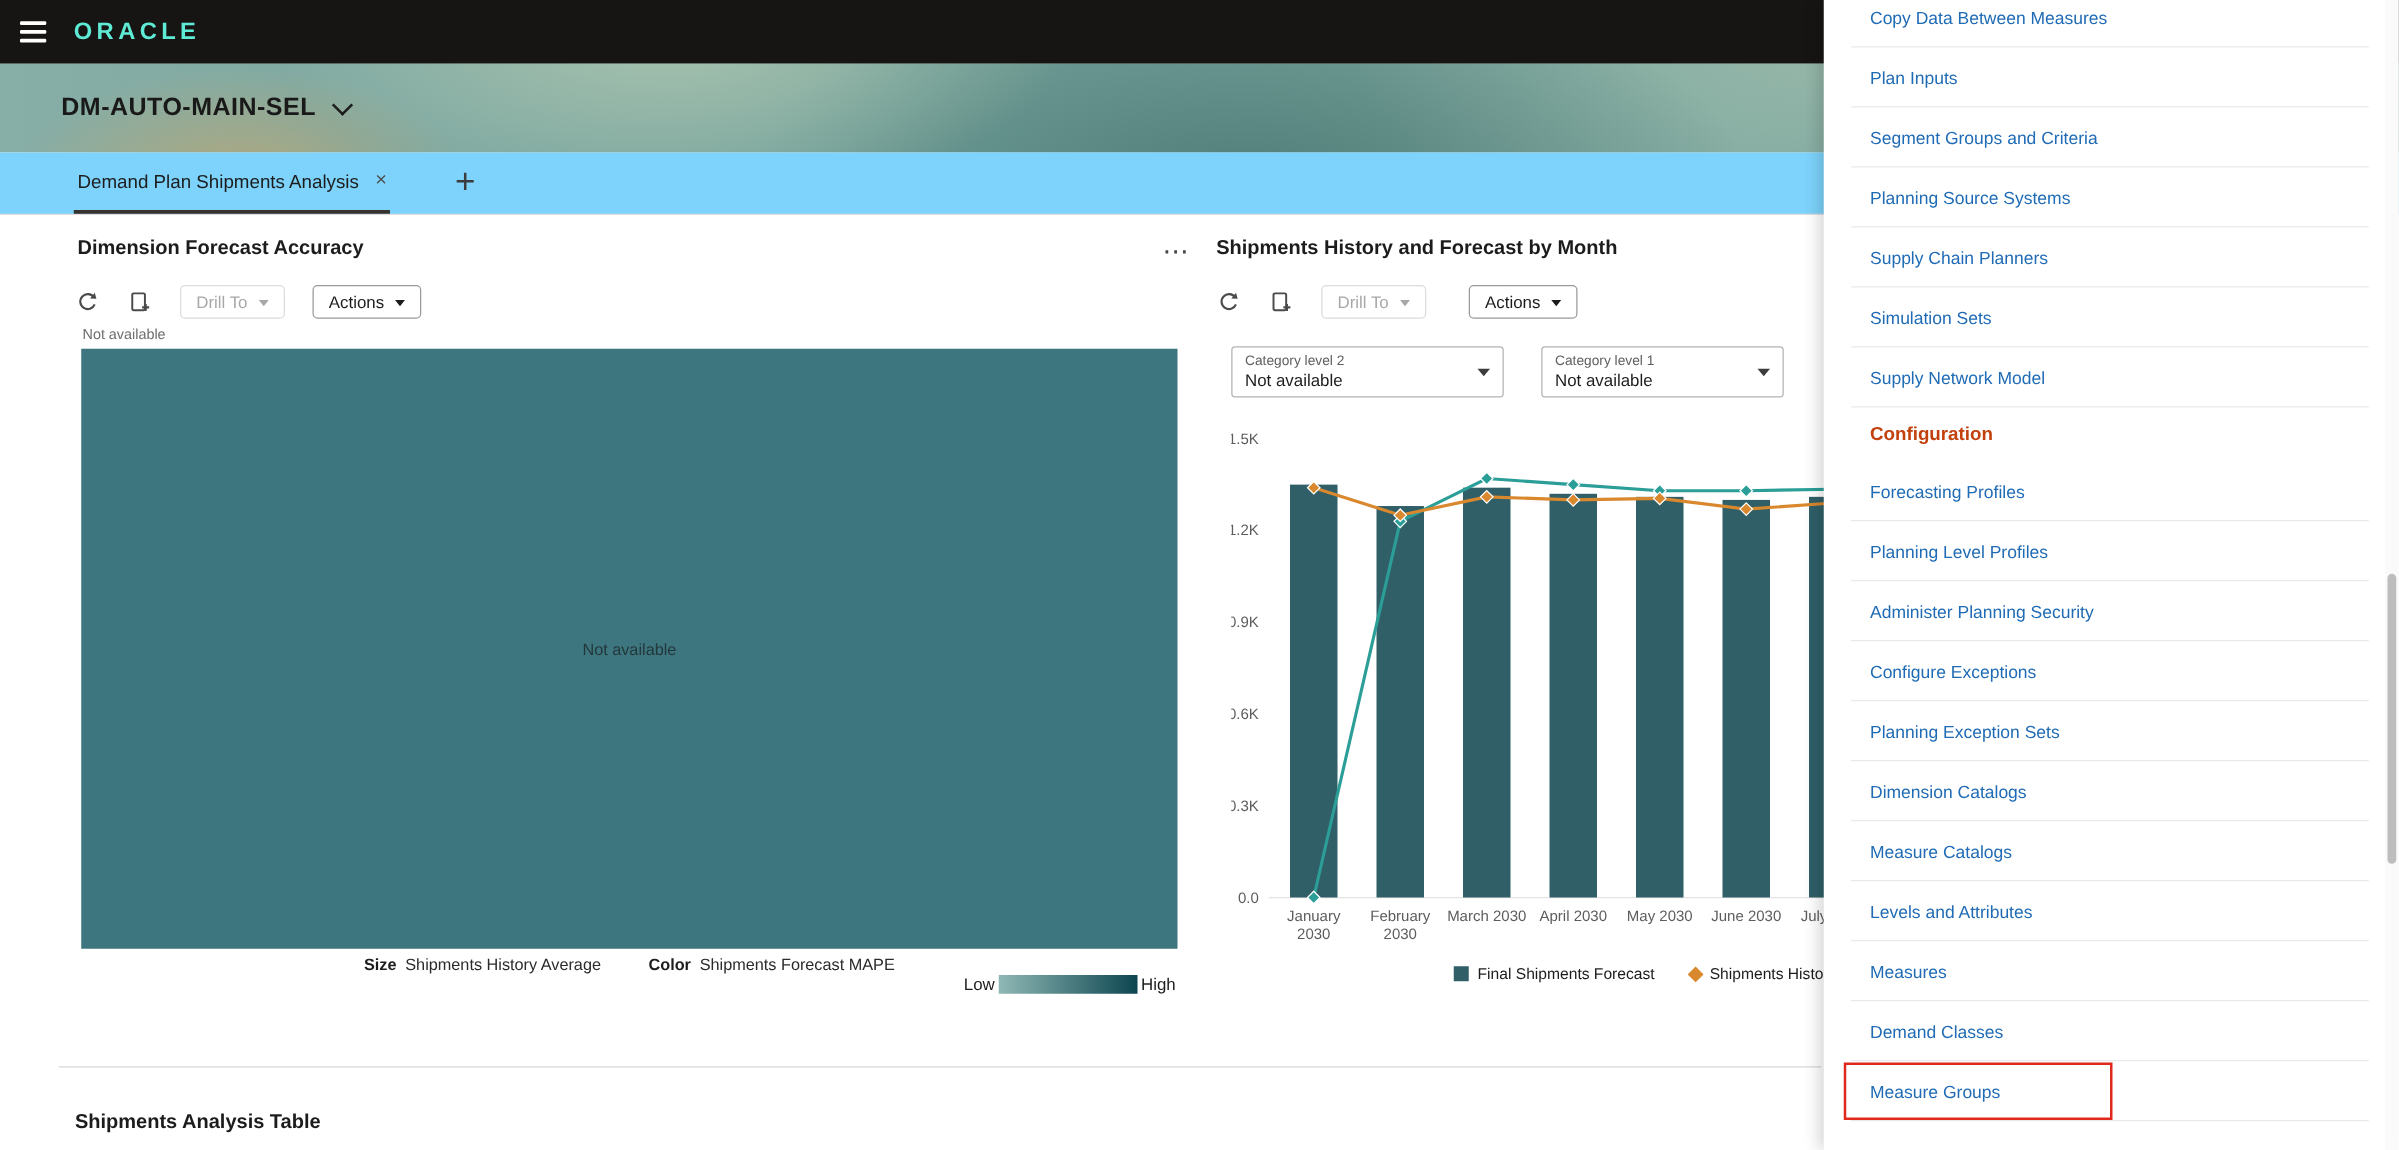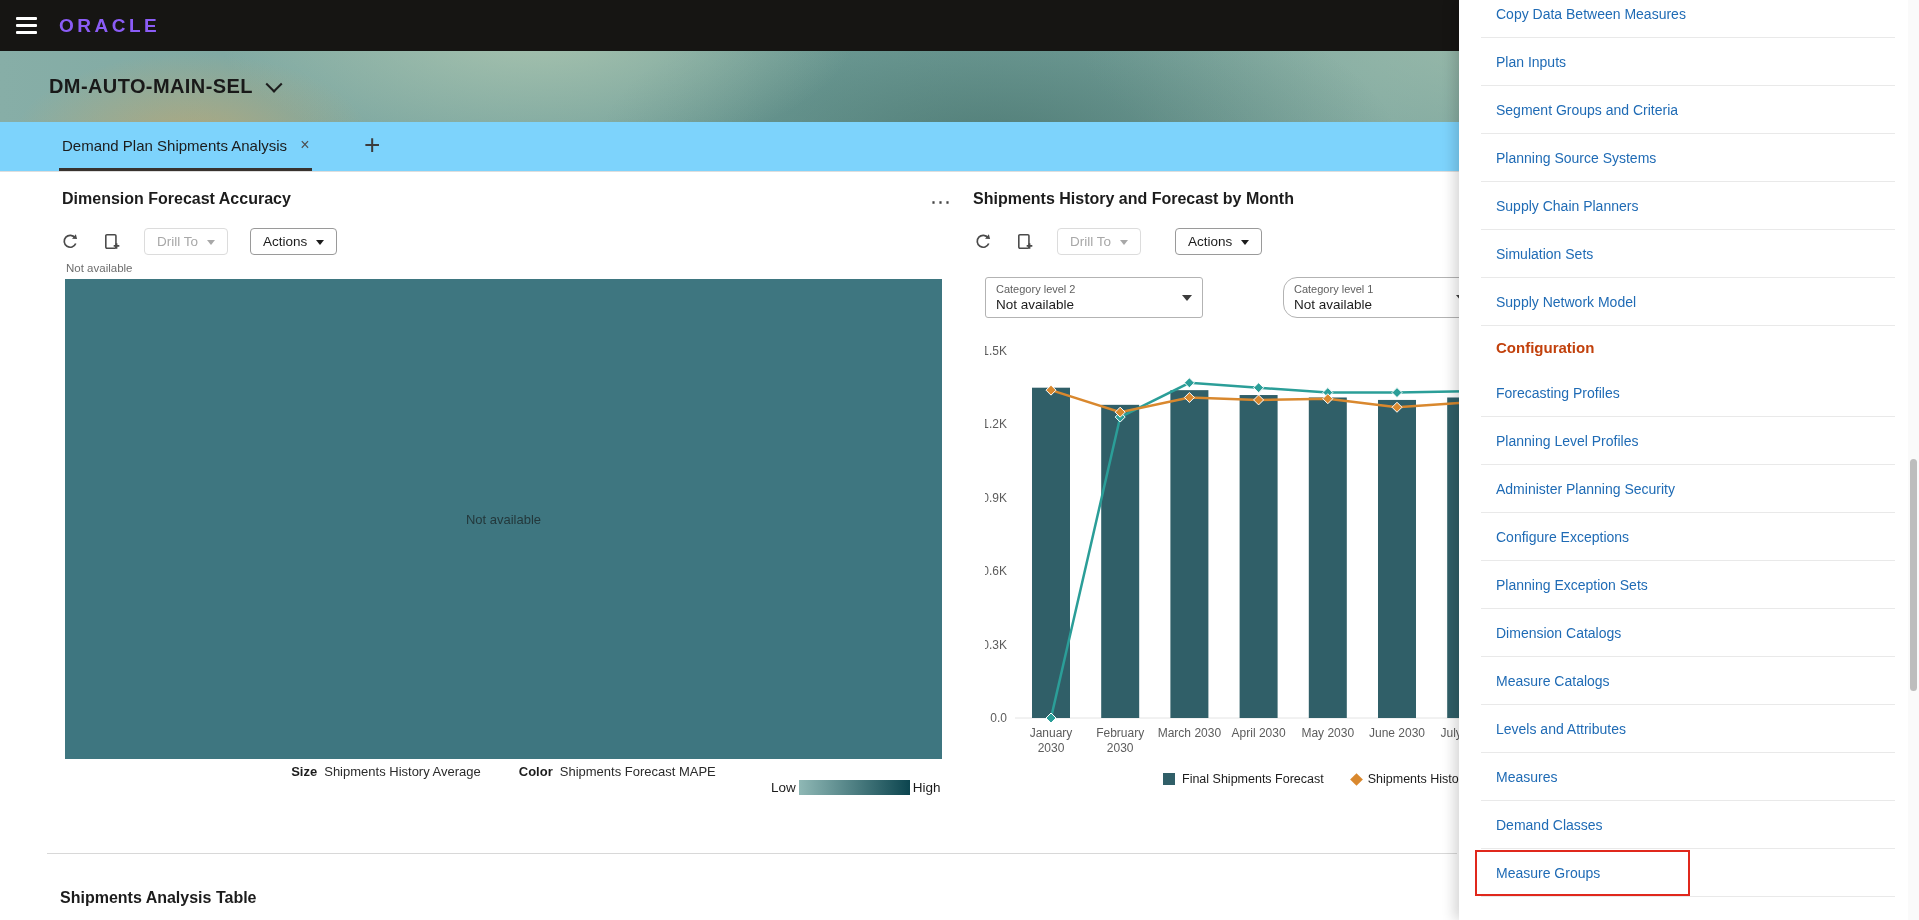--- a/index.html
+++ b/index.html
@@ -5,21 +5,21 @@
   html,body{margin:0;padding:0;background:#fff;}
   #screen{position:relative;width:1919px;height:920px;overflow:hidden;background:#fff;
           font-family:"Liberation Sans",sans-serif;color:#1c1c1c;}
 
   
   .topbar{position:absolute;left:0;top:0;width:100%;height:51px;background:#161513;
           display:flex;align-items:center;z-index:1;}
   .hamburger{margin-left:16px;width:26px;height:22px;background:none;border:none;cursor:pointer;
              display:flex;flex-direction:column;justify-content:center;gap:4.5px;padding:0;}
   .hamburger span{display:block;width:21px;height:2.4px;background:#ffffff;border-radius:1px;}
-  .brand{margin-left:17px;color:#8b5cf6;font-size:19px;font-weight:700;letter-spacing:3.5px;}
+  .brand{margin-left:17px;color:#5eead4;font-size:19px;font-weight:700;letter-spacing:3.5px;}
 
   
   .banner{position:absolute;left:0;top:51px;width:100%;height:71px;z-index:1;
     background:
       radial-gradient(ellipse 300px 150px at 10% 130%, rgba(222,166,88,.50), transparent 60%),
       radial-gradient(ellipse 520px 230px at 28% -40%, rgba(186,207,181,.75), transparent 62%),
       radial-gradient(ellipse 620px 260px at 52% 140%, rgba(43,88,83,.50), transparent 65%),
       radial-gradient(ellipse 700px 300px at 78% -30%, rgba(168,196,176,.65), transparent 60%),
       radial-gradient(ellipse 420px 210px at 95% 120%, rgba(52,98,93,.55), transparent 65%),
       linear-gradient(90deg,#87aea7,#72a09a 40%,#7ca69f 72%,#6e9a94);
@@ -207,21 +207,21 @@
   </div>
 
   <div class="filter-dd" style="left:985px;width:218px;">
     <div>
       <div class="dd-label">Category level 2</div>
       <div class="dd-value">Not available</div>
     </div>
     <span class="dd-caret"></span>
   </div>
 
-  <div class="filter-dd" style="left:1283px;width:194px;border-radius:14px;">
+  <div class="filter-dd" style="left:1233px;width:194px;">
     <div>
       <div class="dd-label">Category level 1</div>
       <div class="dd-value">Not available</div>
     </div>
     <span class="dd-caret"></span>
   </div>
 
   <svg id="combo-chart" width="545" height="425">
       <text x="22" y="382" text-anchor="end" font-size="12" fill="#5c5c5c">0.0</text>
       <text x="22" y="308.6" text-anchor="end" font-size="12" fill="#5c5c5c">0.3K</text>

